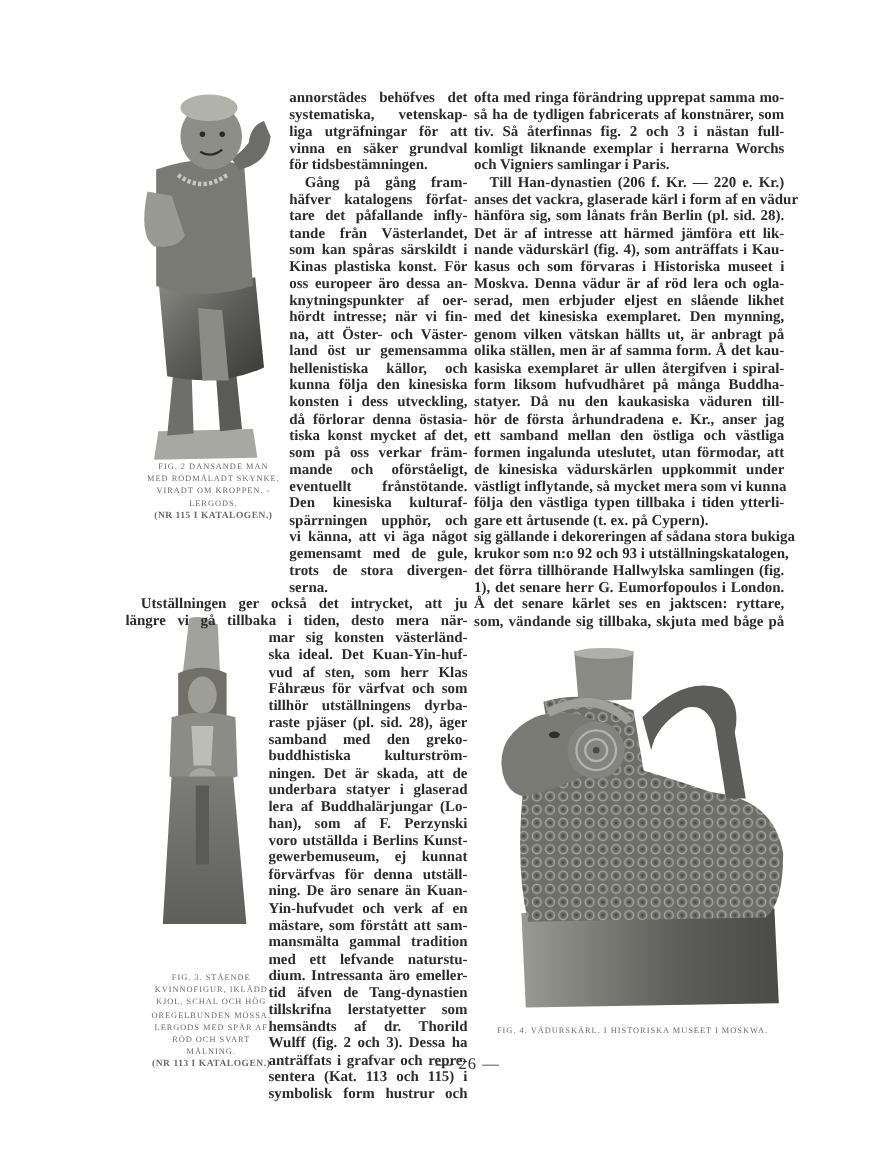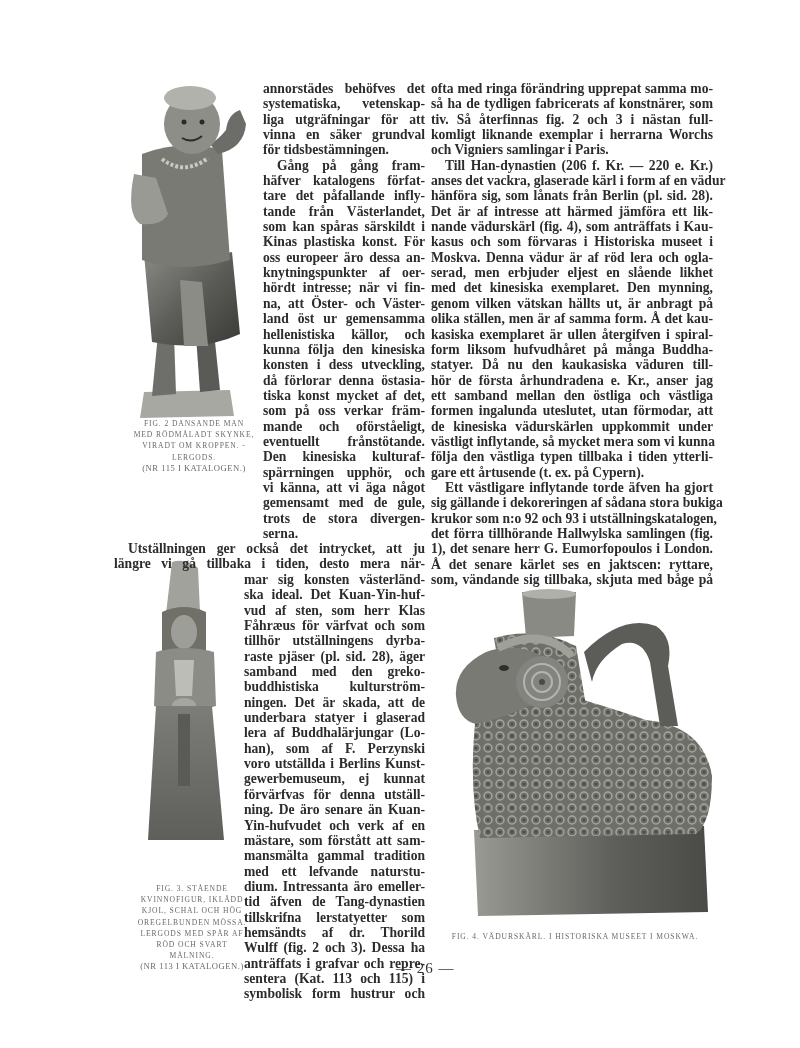--- a/index.html
+++ b/index.html
@@ -6,21 +6,21 @@
   body {
     width:800px; height:1048px; background:#ffffff; position:relative; overflow:hidden;
     font-family: "DejaVu Serif", "Liberation Serif", serif; color:#2a2a2a;
   }
   .txt { position:absolute; font-family:"Liberation Serif", serif; font-size:13.6px; line-height:15.35px; color:#2c2c2c;font-weight:bold; }
   .txt .ln { display:block; white-space:nowrap; text-align:justify; text-align-last:justify; height:15.35px; }
   .txt .ln.last { text-align-last:left; }
   .txt .ln.ind { padding-left:14px; }
   .cap { position:absolute; font-family:"Liberation Serif", serif; font-size:7.6px; letter-spacing:0.9px; color:#6a6a6a; text-align:center; line-height:11.2px; }
   .cap span { display:block; white-space:nowrap; }
-  .cap .nr { font-size:8.6px; letter-spacing:0.5px; }
+  .cap .nr { font-size:8.6px; letter-spacing:0.5px;font-weight:bold; }
   .fig { position:absolute; }
   .pageno { position:absolute; left:396px; top:960px; font-family:"Liberation Serif", serif; font-size:15px; color:#333; letter-spacing:1px; }
 </style>
 </head>
 <body>
 
 <div class="fig" style="left:122px;top:84px;width:140px;height:340px;">
   <svg width="140" height="340" viewBox="0 0 140 340">
     <defs>
       <linearGradient id="g2" x1="0" y1="0" x2="1" y2="1">
@@ -227,21 +227,20 @@
   <span class="ln">kasiska exemplaret är ullen återgifven i spiral-</span>
   <span class="ln">form liksom hufvudhåret på många Buddha-</span>
   <span class="ln">statyer. Då nu den kaukasiska väduren till-</span>
   <span class="ln">hör de första århundradena e. Kr., anser jag</span>
   <span class="ln">ett samband mellan den östliga och västliga</span>
   <span class="ln">formen ingalunda uteslutet, utan förmodar, att</span>
   <span class="ln">de kinesiska vädurskärlen uppkommit under</span>
   <span class="ln">västligt inflytande, så mycket mera som vi kunna</span>
   <span class="ln">följa den västliga typen tillbaka i tiden ytterli-</span>
   <span class="ln last">gare ett årtusende (t. ex. på Cypern).</span>
-  <span class="ln ind">Ett västligare inflytande torde äfven ha gjort</span>
   <span class="ln">sig gällande i dekoreringen af sådana stora bukiga</span>
   <span class="ln">krukor som n:o 92 och 93 i utställningskatalogen,</span>
   <span class="ln">det förra tillhörande Hallwylska samlingen (fig.</span>
   <span class="ln">1), det senare herr G. Eumorfopoulos i London.</span>
   <span class="ln">Å det senare kärlet ses en jaktscen: ryttare,</span>
   <span class="ln">som, vändande sig tillbaka, skjuta med båge på</span>
 </div>
 
 <div class="pageno">— 26 —</div>
 

